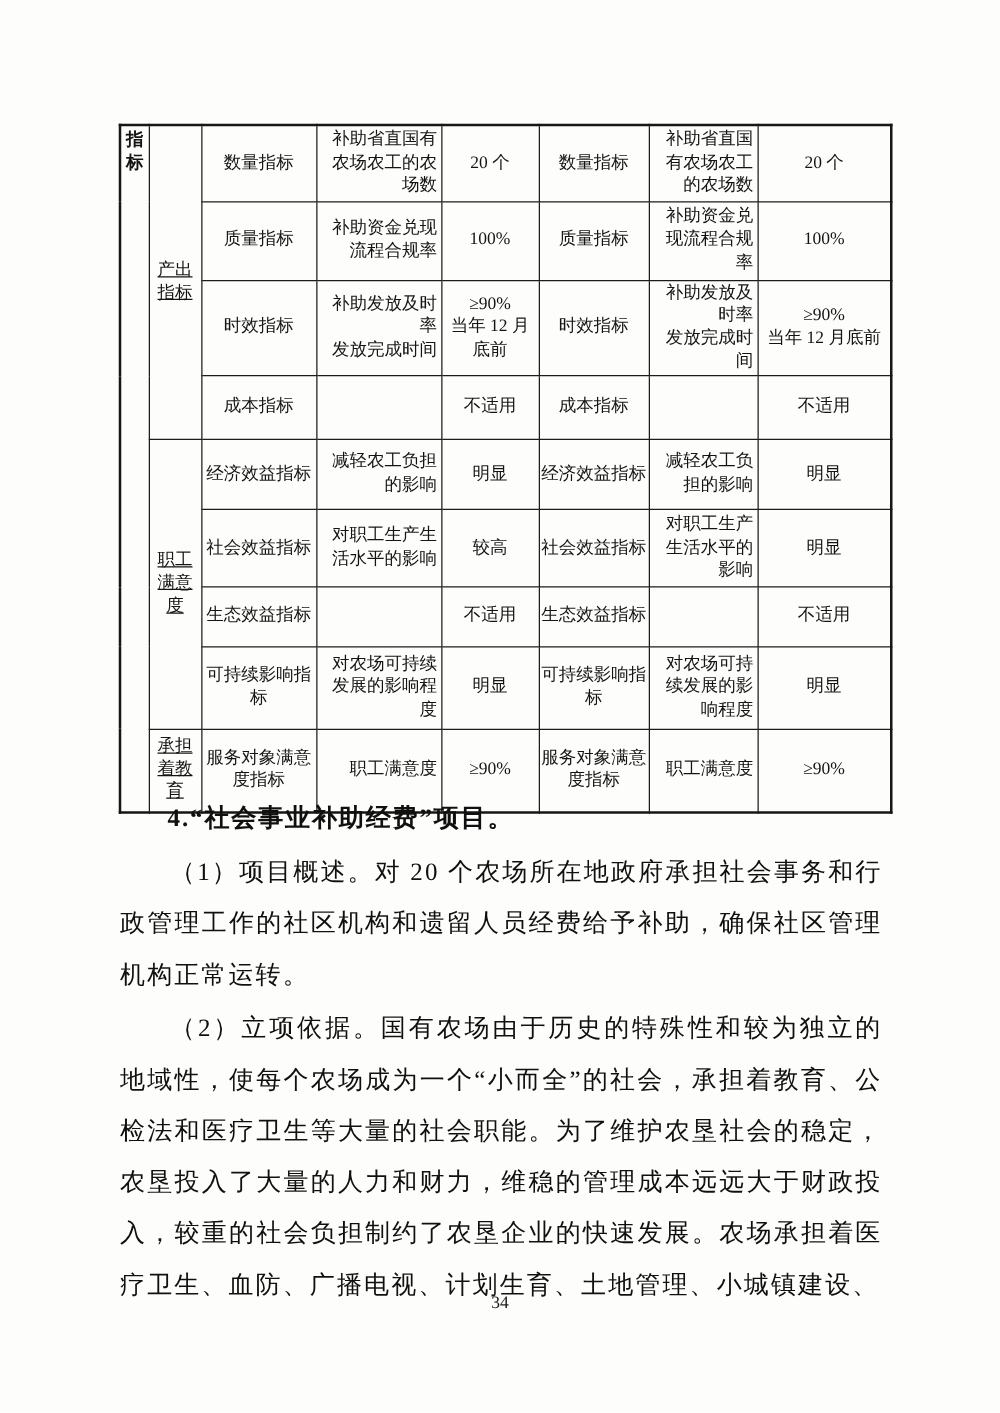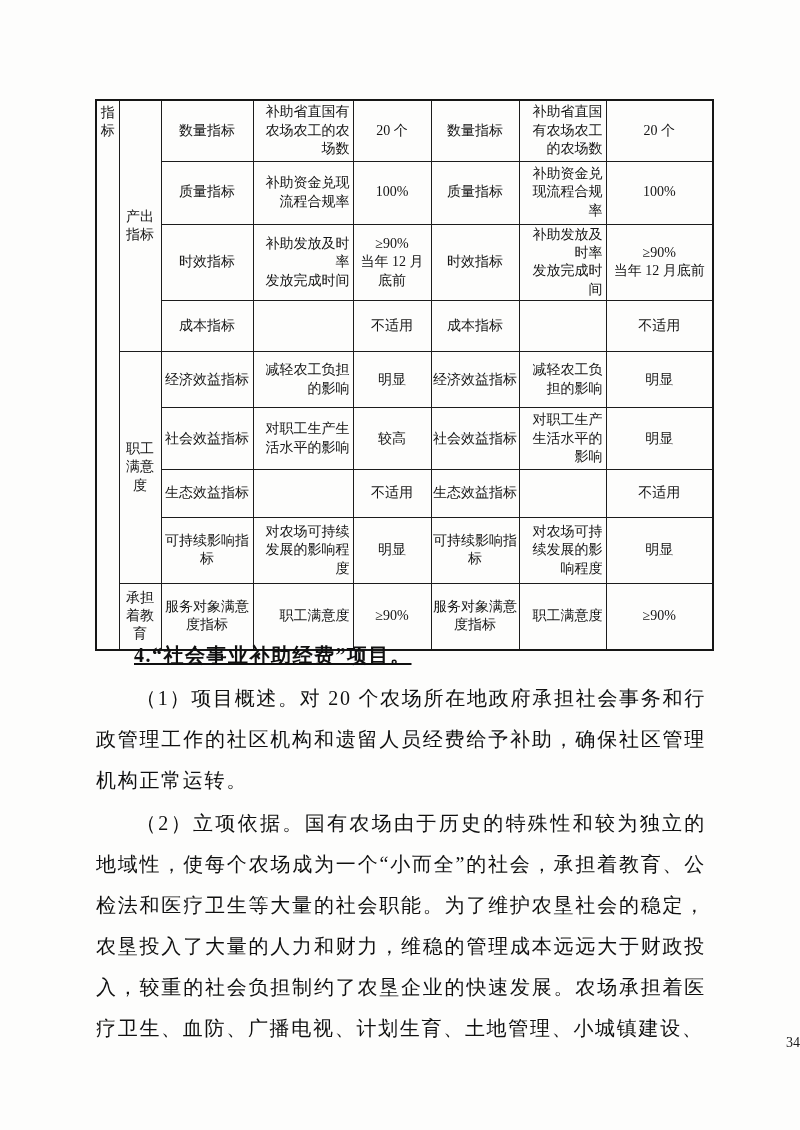--- a/index.html
+++ b/index.html
@@ -34,57 +34,57 @@
     text-align: center;
     padding: 1px 2px;
     white-space: pre-line;
     overflow: hidden;
   }
   .perf-table { border: 2px solid #161616; }
   td.axis-col {
     vertical-align: top;
     padding-top: 3px;
     letter-spacing: 0;
+    font-weight: bold;
   }
-  td.group-col { padding: 0 5px; }
+  td.group-col { padding: 0 5px; text-decoration: underline; }
   td.name-col  { padding: 14px 1px; }
   td.desc-col  { text-align: right; padding: 1px 3px; }
   td.value-col { padding: 1px 2px; }
 
   
   .body-text {
     position: absolute;
     left: 96px;
     top: 638px;
     width: 610px;
     font-size: 20px;
     color: #101010;
   }
   .section-heading {
     font-weight: bold;
     padding-left: 38px;
     font-size: 20px;
     line-height: 34px;
     letter-spacing: 1.5px;
     margin: 0 0 6px 0;
-    text-decoration: underline;
   }
   .para {
     margin: 0 0 2px 0;
     text-indent: 40px;
     text-align: justify;
     line-height: 41px;
     letter-spacing: 1.7px;
   }
   .page-number {
     position: absolute;
     left: 0;
     top: 1035px;
     width: 800px;
-    text-align: right;
+    text-align: center;
     font-size: 14px;
     color: #1a1a1a;
   }
 </style>
 </head>
 <body>
 
 <div class="page">
 
   <table class="perf-table">

